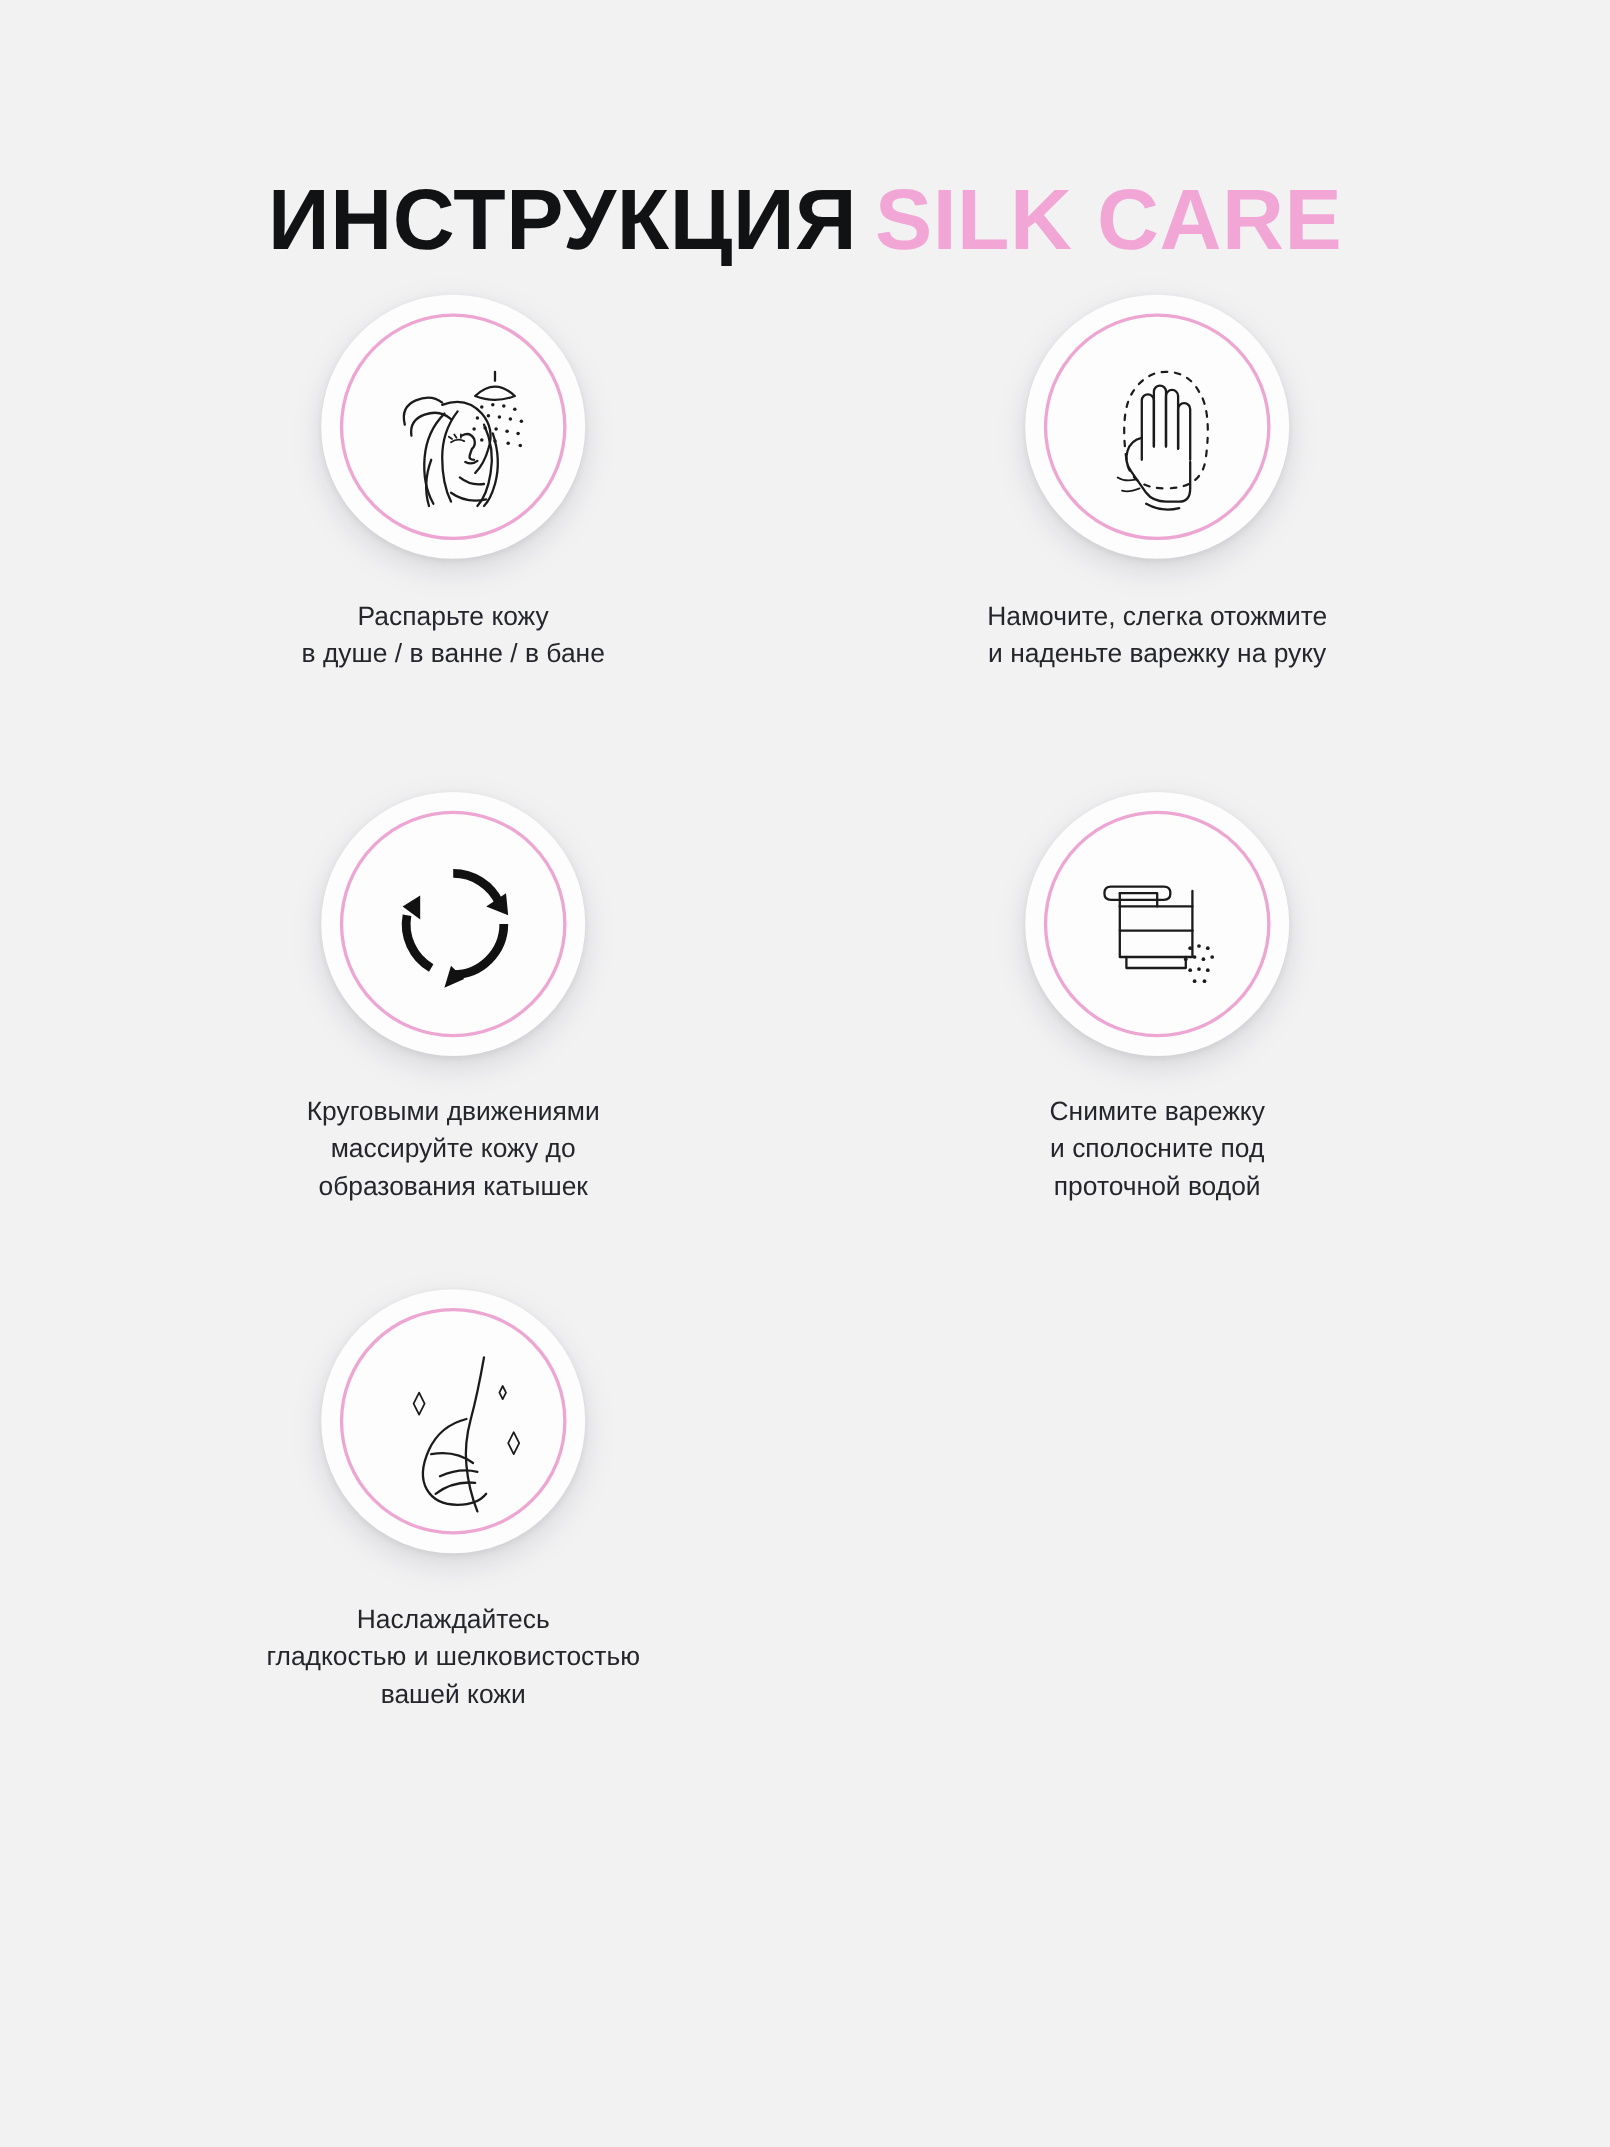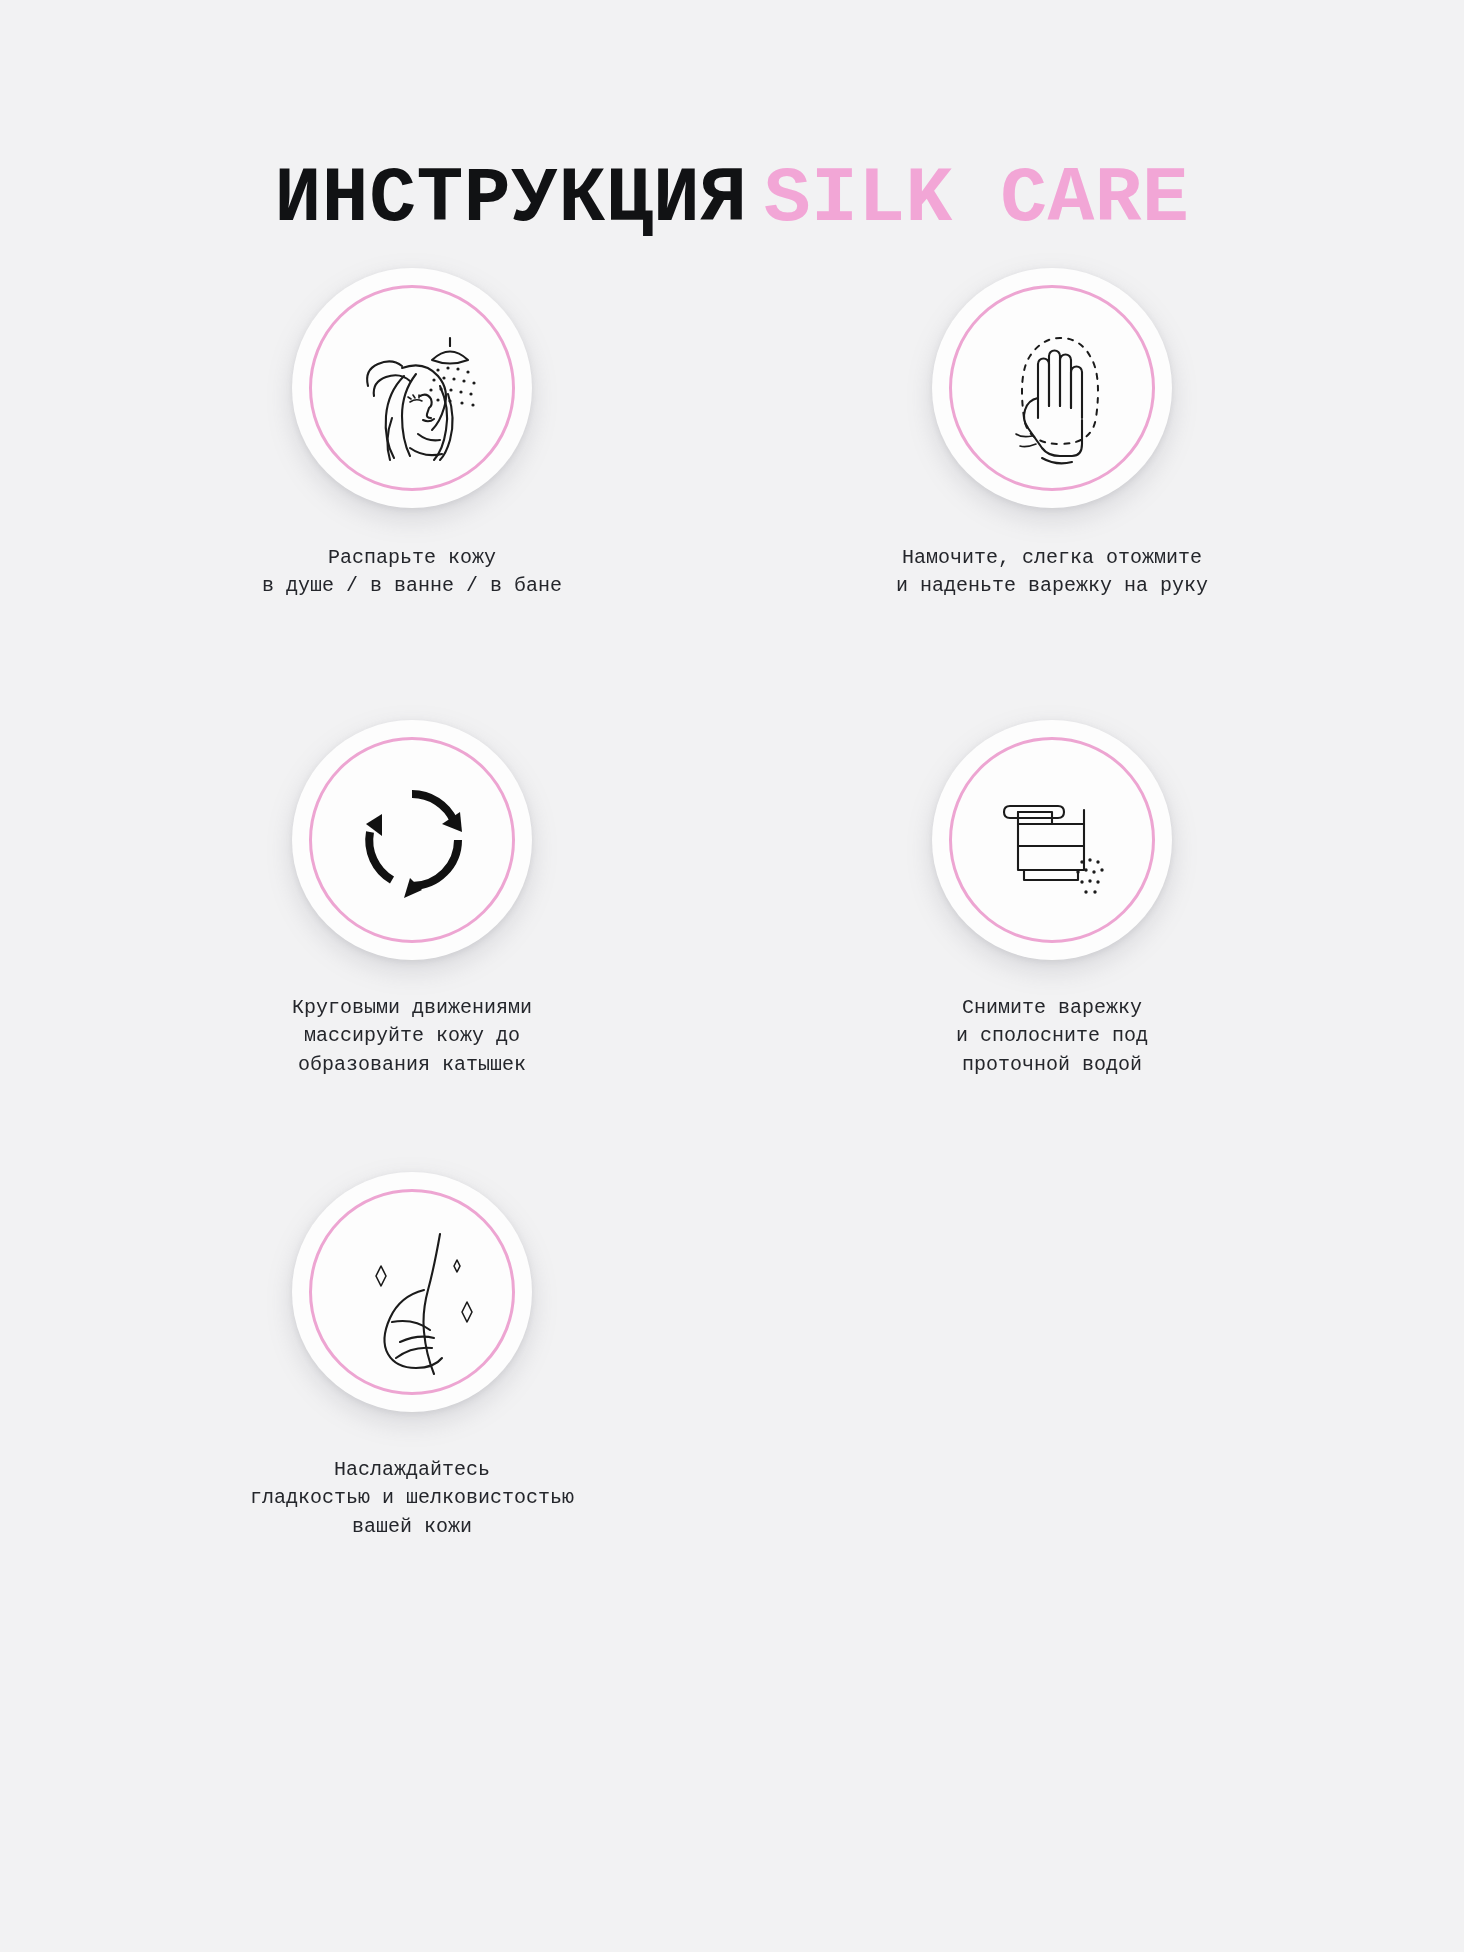--- a/index.html
+++ b/index.html
@@ -14,21 +14,20 @@
     font-family: "Liberation Sans", "DejaVu Sans", sans-serif;
     overflow: hidden;
     position: relative;
   }
 
   .page {
     width: 1464px;
     height: 1952px;
     position: relative;
     box-sizing: border-box;
-    font-family: Liberation Mono, monospace;
   }
 
   
   .title {
     position: absolute;
     top: 108px;
     left: 0;
     width: 1464px;
     text-align: center;
     font-size: 78px;
@@ -127,21 +126,21 @@
   }
   .icon-svg .sld {
     fill: #111;
     stroke: none;
   }
 
   .caption {
     margin-top: 34px;
     text-align: center;
     color: #24262b;
-    font-size: 20px;
+    font-size: 24px;
     line-height: 1.42;
     font-weight: 400;
     max-width: 560px;
     white-space: pre-line;
   }
 
   
   .row-1 .caption { margin-top: 36px; }
   .row-2 .caption { }
   .row-3 .caption { margin-top: 44px; }

